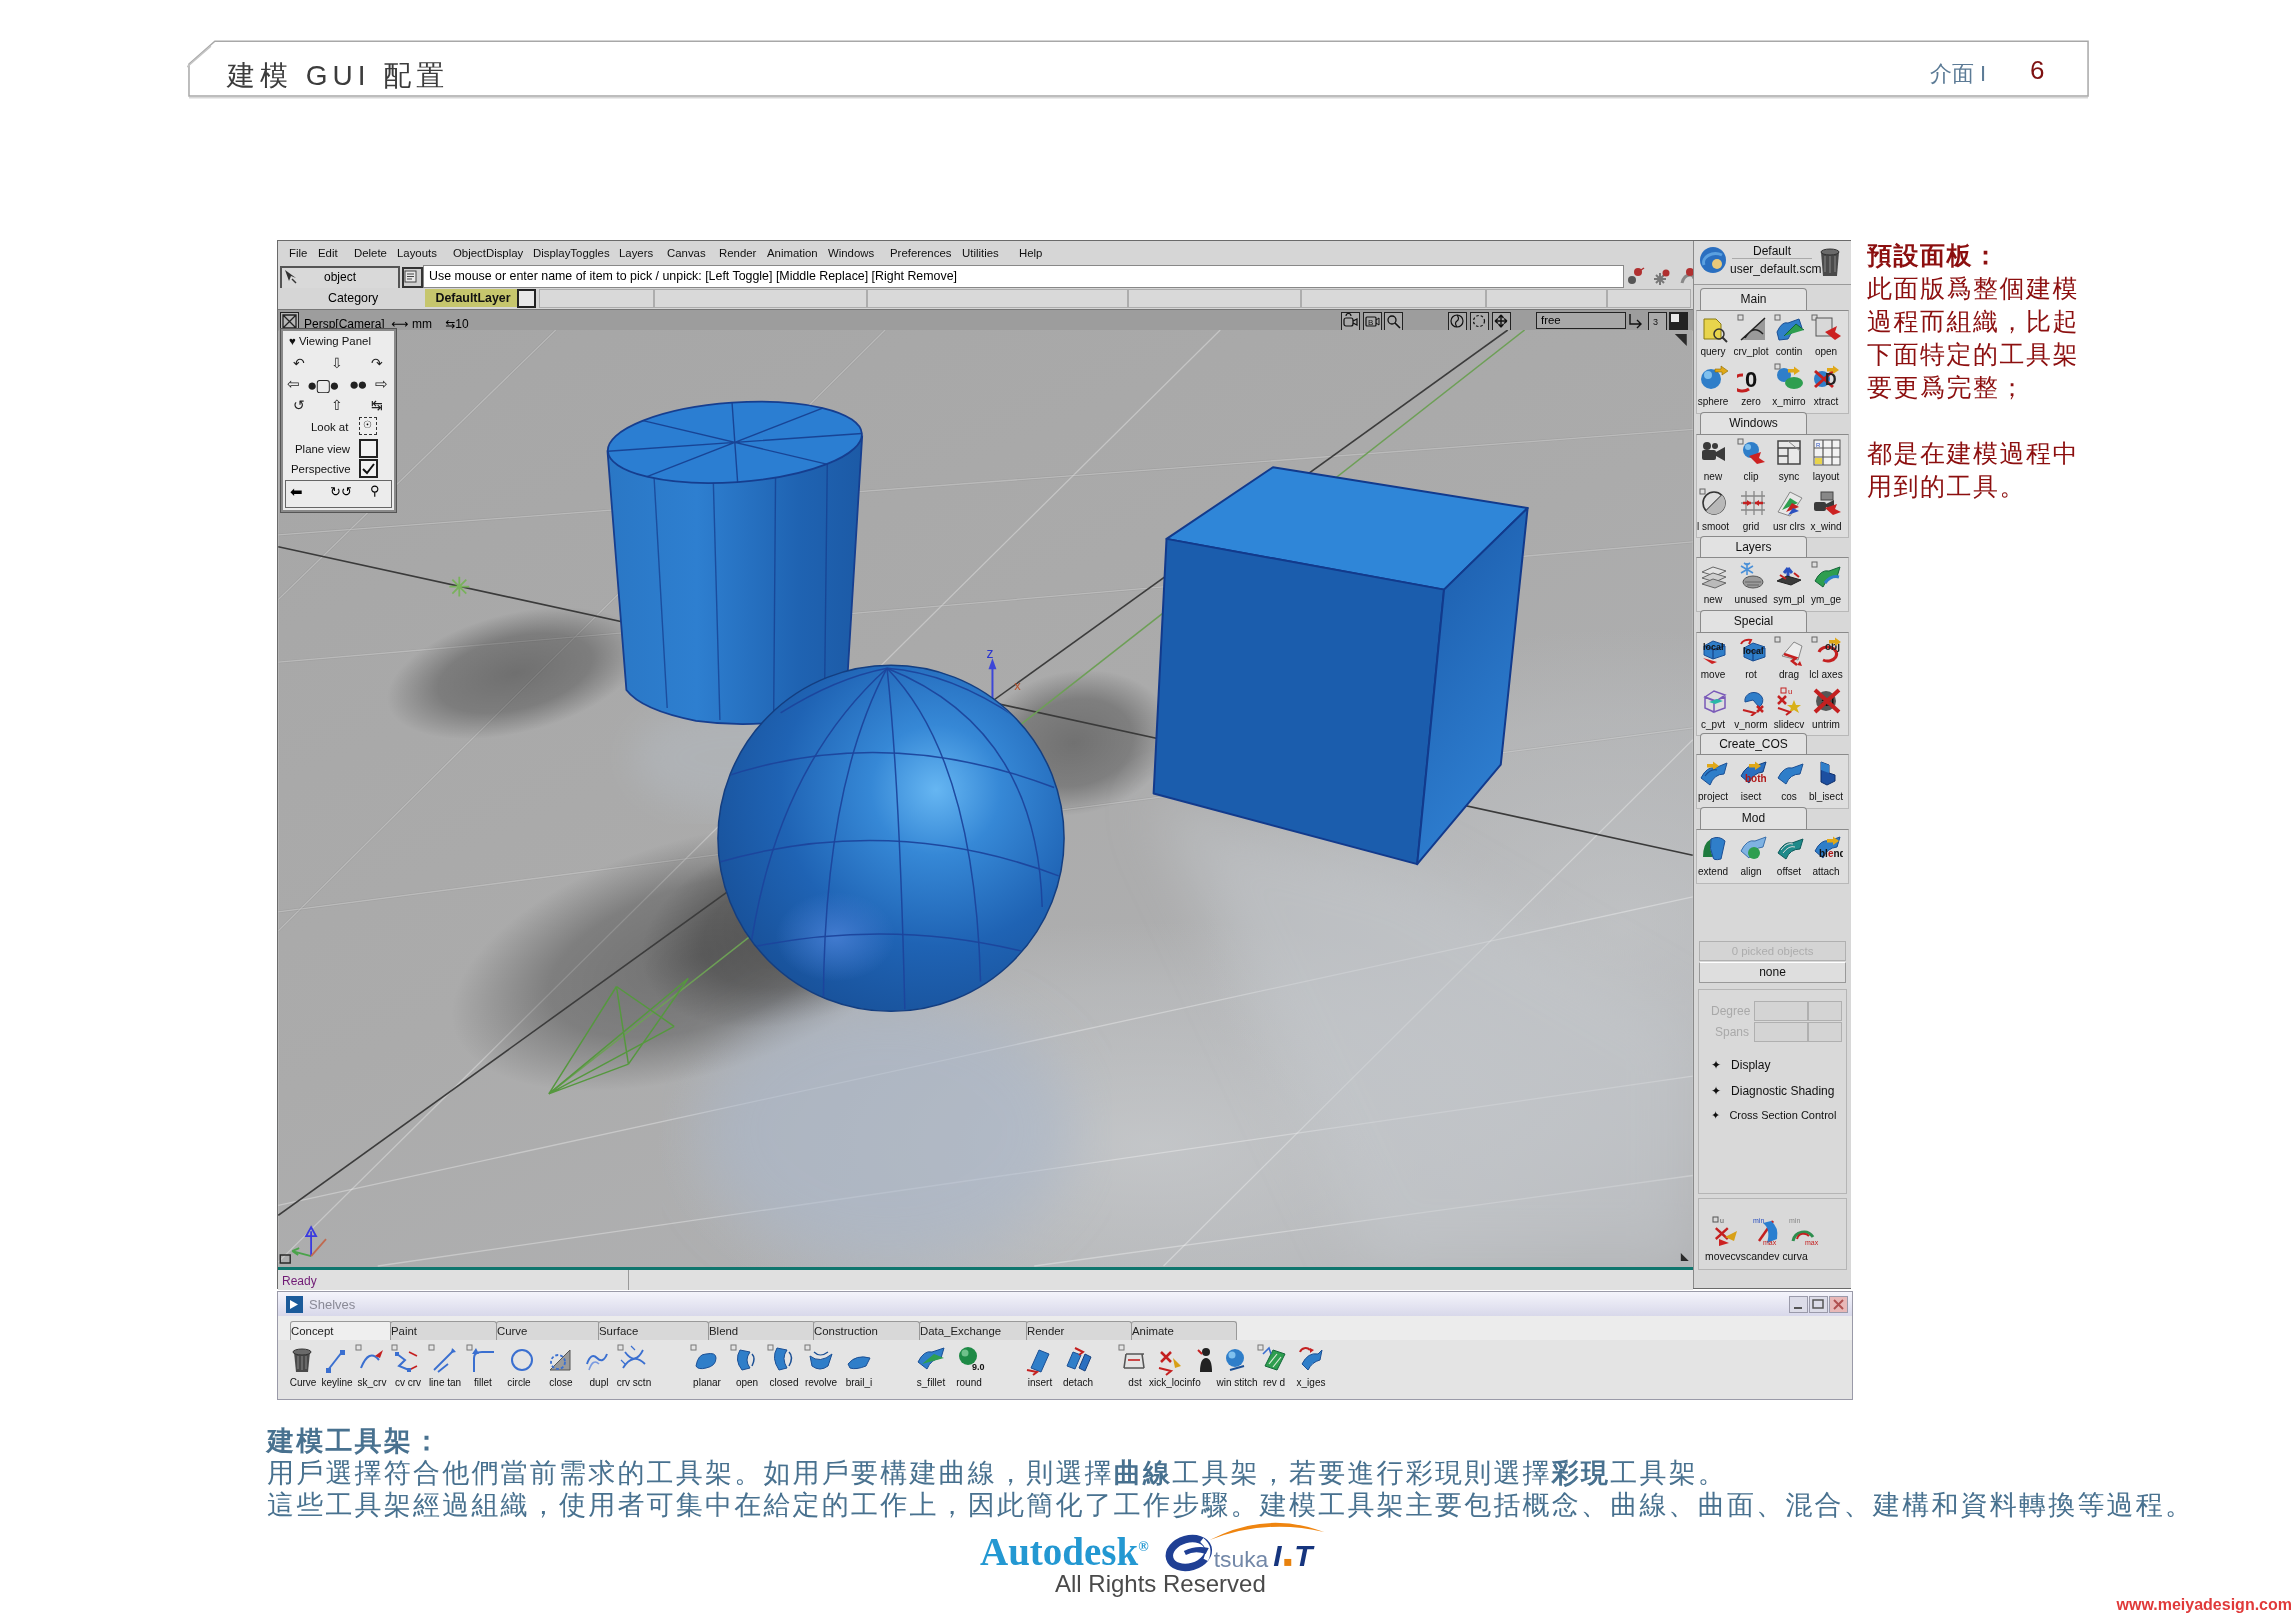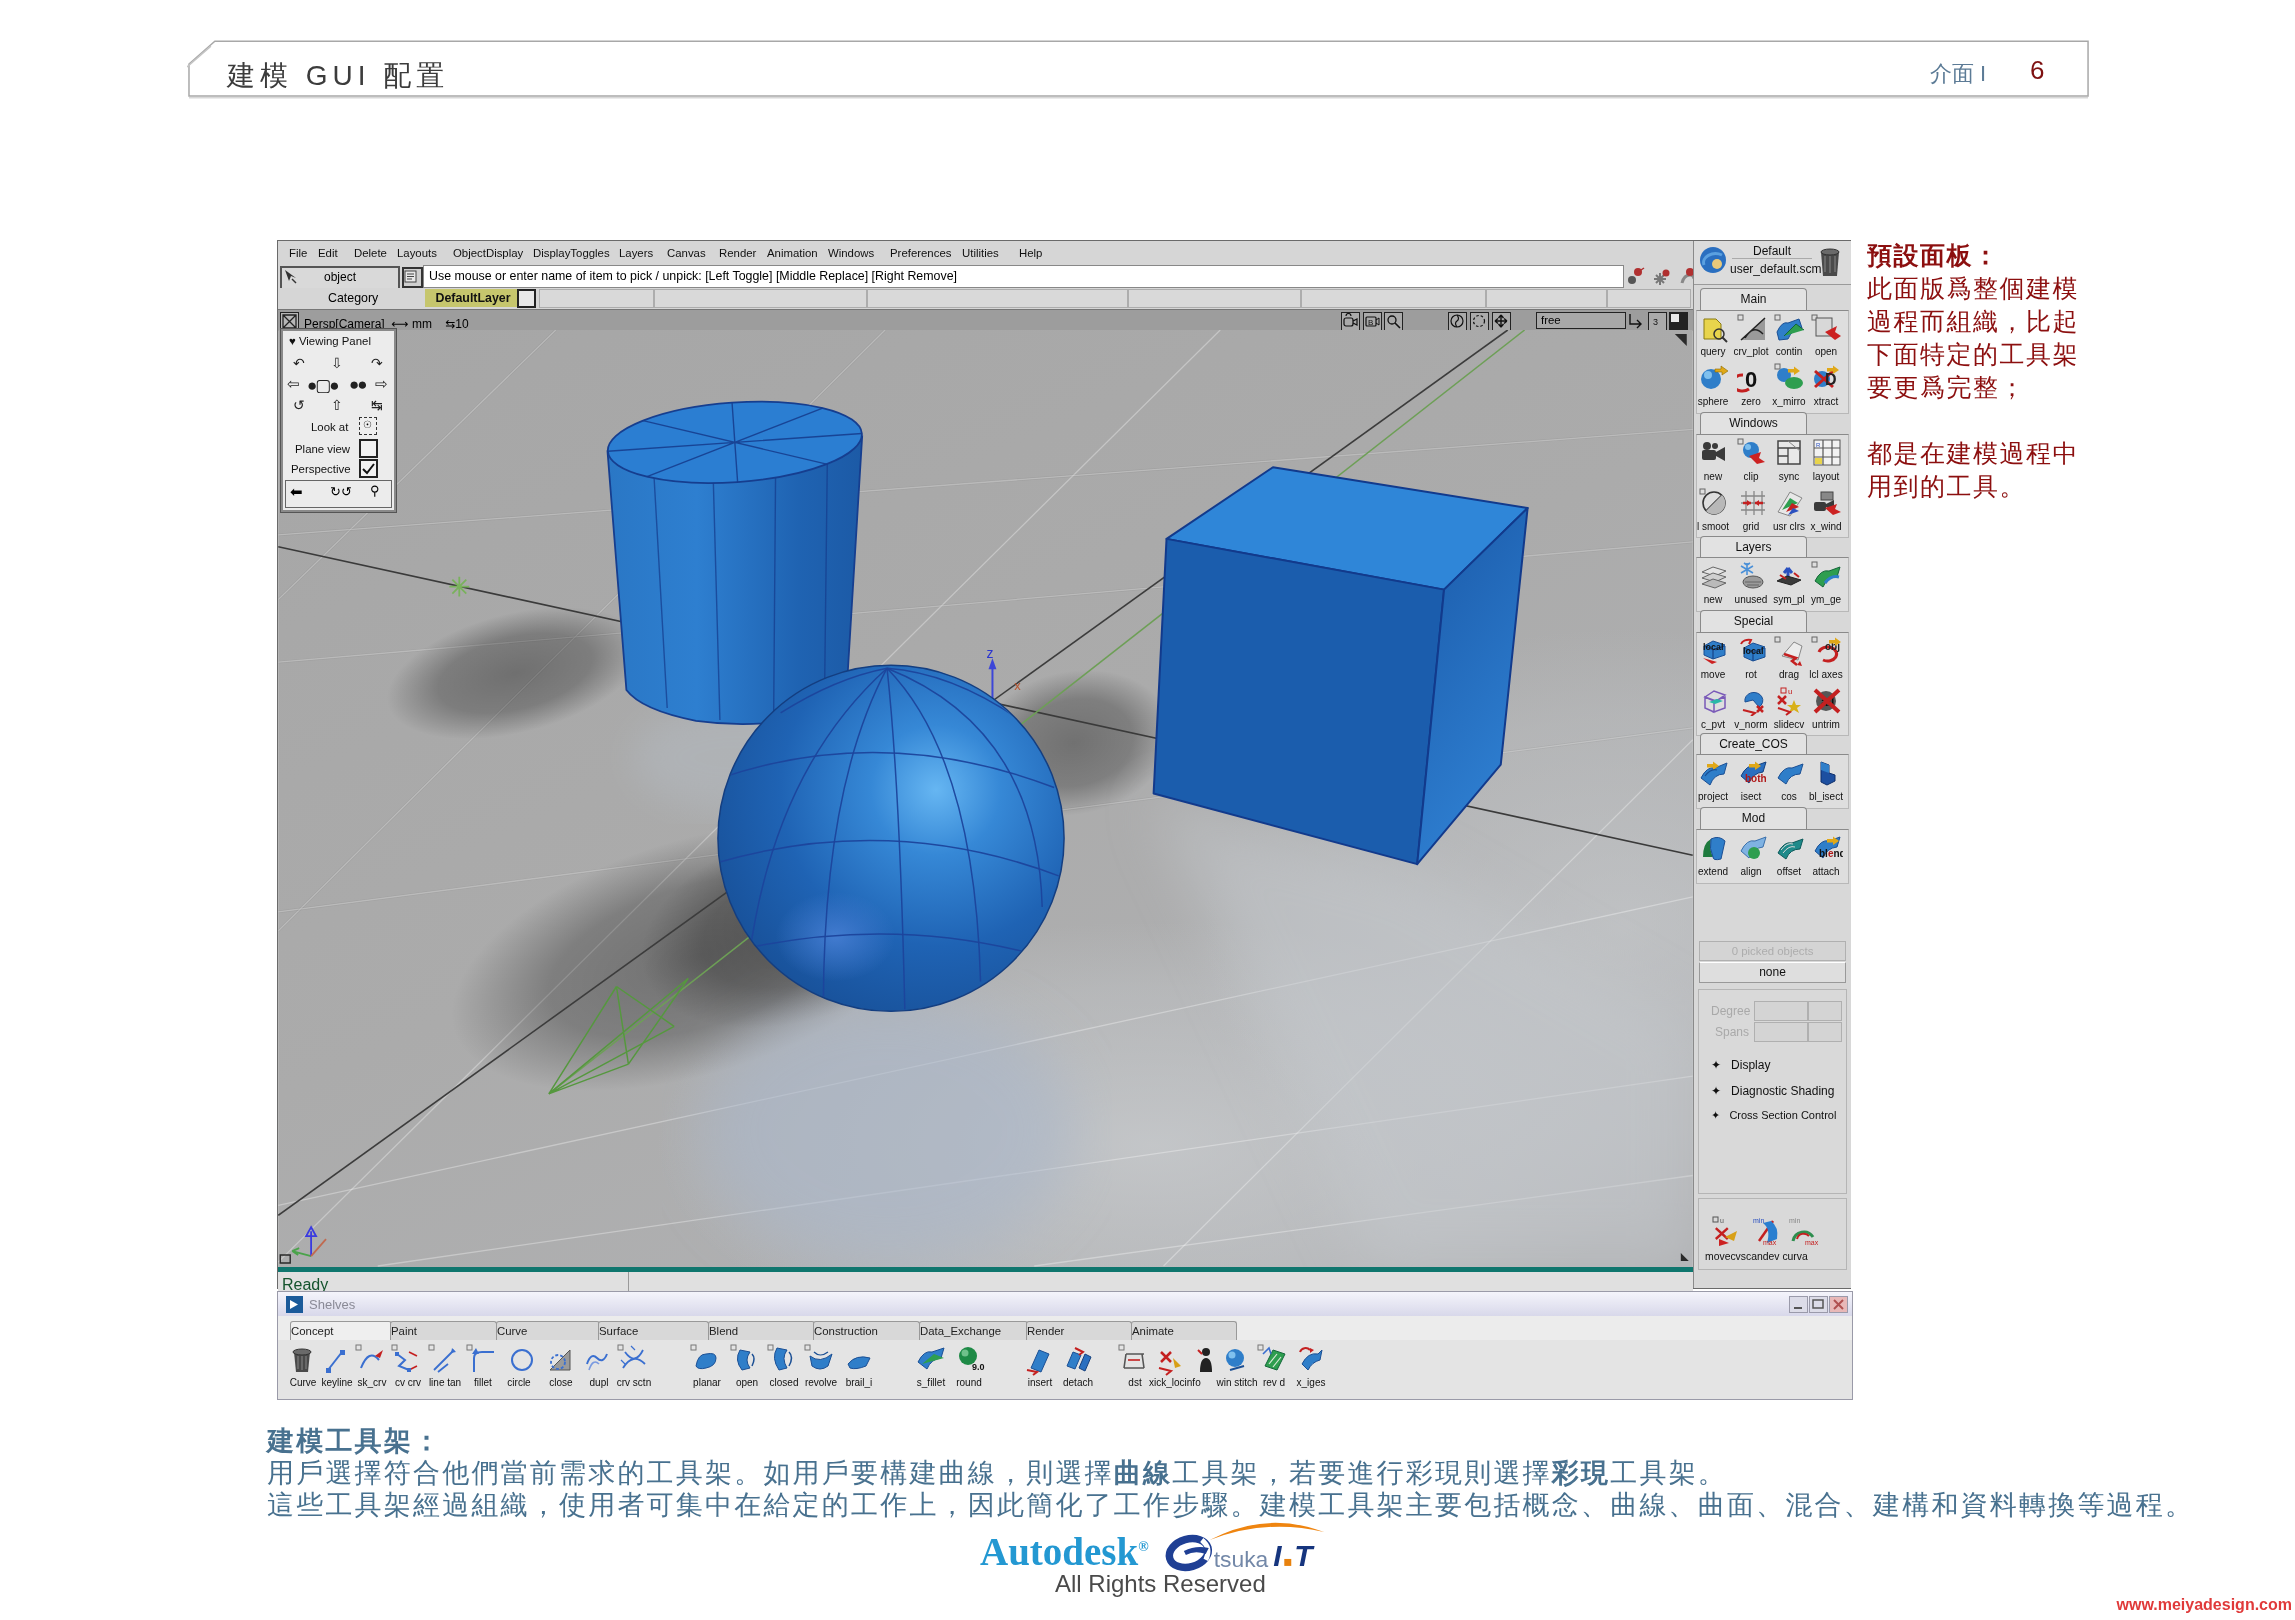--- a/index.html
+++ b/index.html
@@ -25,21 +25,21 @@
 
 #vptb{position:absolute;left:0;top:68px;width:1415px;height:21px;background:#9d9d9d;border-top:1px solid #777;font-size:12px;color:#000}
 .tbico{position:absolute;top:2px;width:17px;height:17px;border:1px solid #222;background:#aaa}
 
 #scene{position:absolute;left:0;top:89px}
 
 #vpanel{position:absolute;left:3px;top:88px;width:111px;height:179px;background:#ececec;border:2px solid #8a8a8a;outline:1px solid #555}
 .vpr{position:absolute;width:111px;height:20px;font-size:14px;color:#222}
 .vpr span{position:absolute;top:0}
 
-#ready{position:absolute;left:0;top:1026px;width:1415px;height:20px;background:#e0e0e0;border-top:5px solid #0f766e;font-size:16px;color:#14532d}
+#ready{position:absolute;left:0;top:1026px;width:1415px;height:20px;background:#e0e0e0;border-top:3px solid #0f766e;font-size:12px;color:#701a75}
 
 #rpanel{position:absolute;left:1415px;top:0;width:157px;height:1047px;background:#d8d8d8;border-left:1px solid #8a8a8a}
 .rtab{position:absolute;left:6px;width:105px;height:22px;background:#e2e2e2;border:1px solid #8a8a8a;border-bottom:none;border-radius:4px 4px 0 0;text-align:center;font-size:12px;color:#111}
 .rtab span{position:relative;top:3px}
 .rblock{position:absolute;left:2px;width:151px;background:#dedede;border:1px solid #b8b8b8;border-top:1px solid #8a8a8a}
 .ric{position:absolute;width:32px;height:30px}
 .rlb{position:absolute;width:38px;text-align:center;font-size:10px;color:#111;white-space:nowrap;overflow:visible}
 
 #shelves{position:absolute;left:277px;top:1291px;width:1574px;height:107px;background:#ececec;border:1px solid #9a9aa8}
 #shtitle{position:absolute;left:0;top:0;width:100%;height:24px;background:linear-gradient(#f4f4fb,#d8d8ea);font-size:13px;color:#8a8a96}

